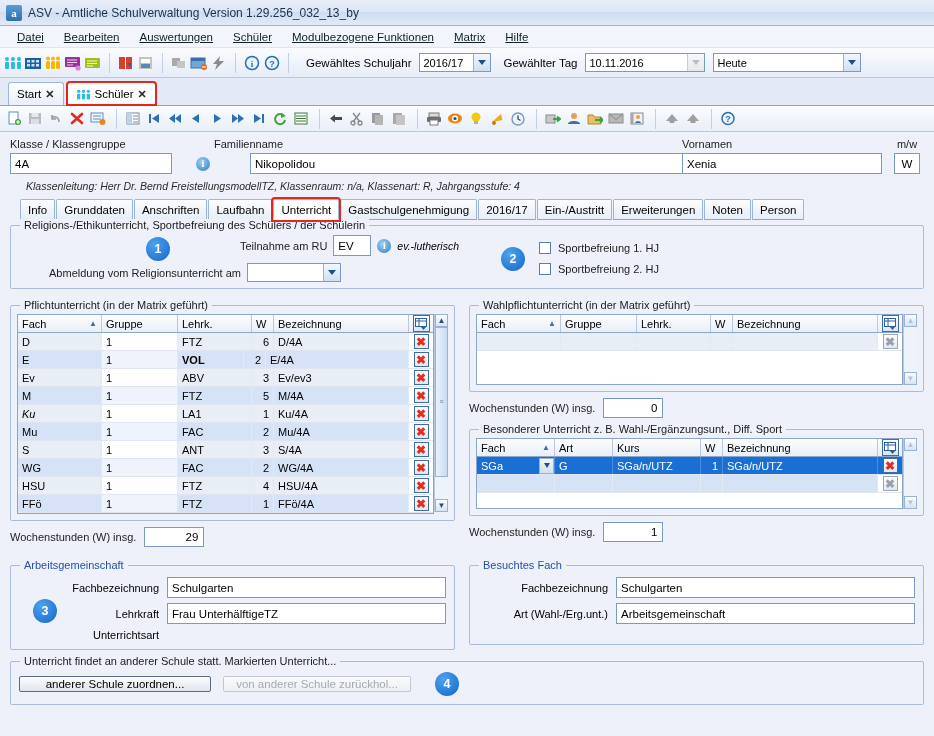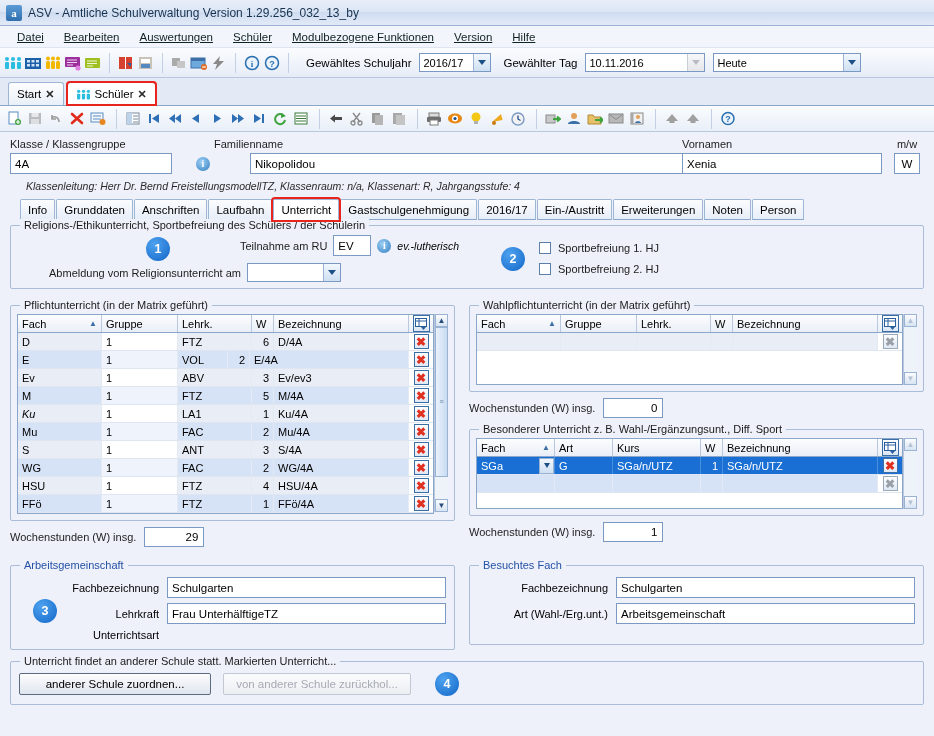--- a/index.html
+++ b/index.html
@@ -149,21 +149,21 @@
   .selrow .cell { background:#1a6fd4 !important; border-right-color:#4a8ede; }
   .numbadge {
     width:24px;height:24px;border-radius:50%;
     background:radial-gradient(circle at 35% 30%,#4ea2ef,#1267c8);
     color:#fff; font-size:12.5px; font-weight:bold;
     display:flex;align-items:center;justify-content:center;
     font-family:"Liberation Sans",sans-serif;
   }
   .chk { width:12px;height:12px;border:1px solid #5b7fa8;background:#fff;display:inline-block;}
   .btn {
-    height:22px; padding:0 10px; font-size:11.5px;
+    height:16px; padding:0 10px; font-size:11.5px;
     border:1px solid #5c6b80; border-radius:2px;
     background:linear-gradient(to bottom,#fdfdfe,#dfe5ee);
     display:inline-flex;align-items:center;justify-content:center;
   }
   .btn.disabled { color:#a6abb3; border-color:#c2c8d1; background:linear-gradient(to bottom,#fafbfc,#eceff3); }
   .wsrow { display:flex; align-items:center; gap:8px; margin-top:6px;}
   .wsbox { width:60px;height:20px;border:1px solid #7a9ac4;background:#fff;
       display:flex;align-items:center;justify-content:flex-end;padding-right:5px;font-size:11.5px;}
   .frow { display:flex; align-items:center; margin-bottom:5px; }
   .frow .flab { font-size:11px; text-align:right; }
@@ -175,21 +175,21 @@
   <div class="tb-icon">a</div>
   <div class="tb-title">ASV - Amtliche Schulverwaltung Version 1.29.256_032_13_by</div>
 </div>
 
 <div id="menubar">
   <div class="mi"><u>Datei</u></div>
   <div class="mi"><u>Bearbeiten</u></div>
   <div class="mi"><u>Auswertungen</u></div>
   <div class="mi"><u>Schüler</u></div>
   <div class="mi"><u>Modulbezogene Funktionen</u></div>
-  <div class="mi"><u>Version</u></div>
+  <div class="mi"><u>Matrix</u></div>
   <div class="mi"><u>Hilfe</u></div>
 </div>
 
 <div id="toolbar1">
   <span class="ico">
     <svg width="18" height="16" viewBox="0 0 18 16">
         <g fill="#2bbde0">
           <circle cx="3" cy="4" r="2"></circle>
           <rect x="1" y="7" width="4" height="7" rx="1"></rect>
           <circle cx="9" cy="4" r="2"></circle>
@@ -615,21 +615,21 @@
                   <div class="cell c-lehr" style="width: 74px;">FTZ</div>
                   <div class="cell c-w num" style="width: 22px;">6</div>
                   <div class="cell c-bez" style="flex: 1 1 0%;">D/4A</div>
                   <div class="cell" style="width: 24px; border-right: none; justify-content: center; padding: 0px;">
                     <div class="delbtn">✖</div>
                   </div>
                 </div>
                 <div class="row rowalt">
                   <div class="cell c-fach" style="width: 84px;">E</div>
                   <div class="cell c-grp" style="width: 76px;">1</div>
-                  <div class="cell c-lehr" style="width: 50px;">VOL</div>
+                  <div class="cell c-lehr" style="width: 66px; font-weight: bold;">VOL</div>
                   <div class="cell c-w num" style="width: 22px;">2</div>
                   <div class="cell c-bez" style="flex: 1 1 0%;">E/4A</div>
                   <div class="cell" style="width: 24px; border-right: none; justify-content: center; padding: 0px;">
                     <div class="delbtn">✖</div>
                   </div>
                 </div>
                 <div class="row roweven">
                   <div class="cell c-fach" style="width: 84px;">Ev</div>
                   <div class="cell c-grp" style="width: 76px;">1</div>
                   <div class="cell c-lehr" style="width: 74px;">ABV</div>

